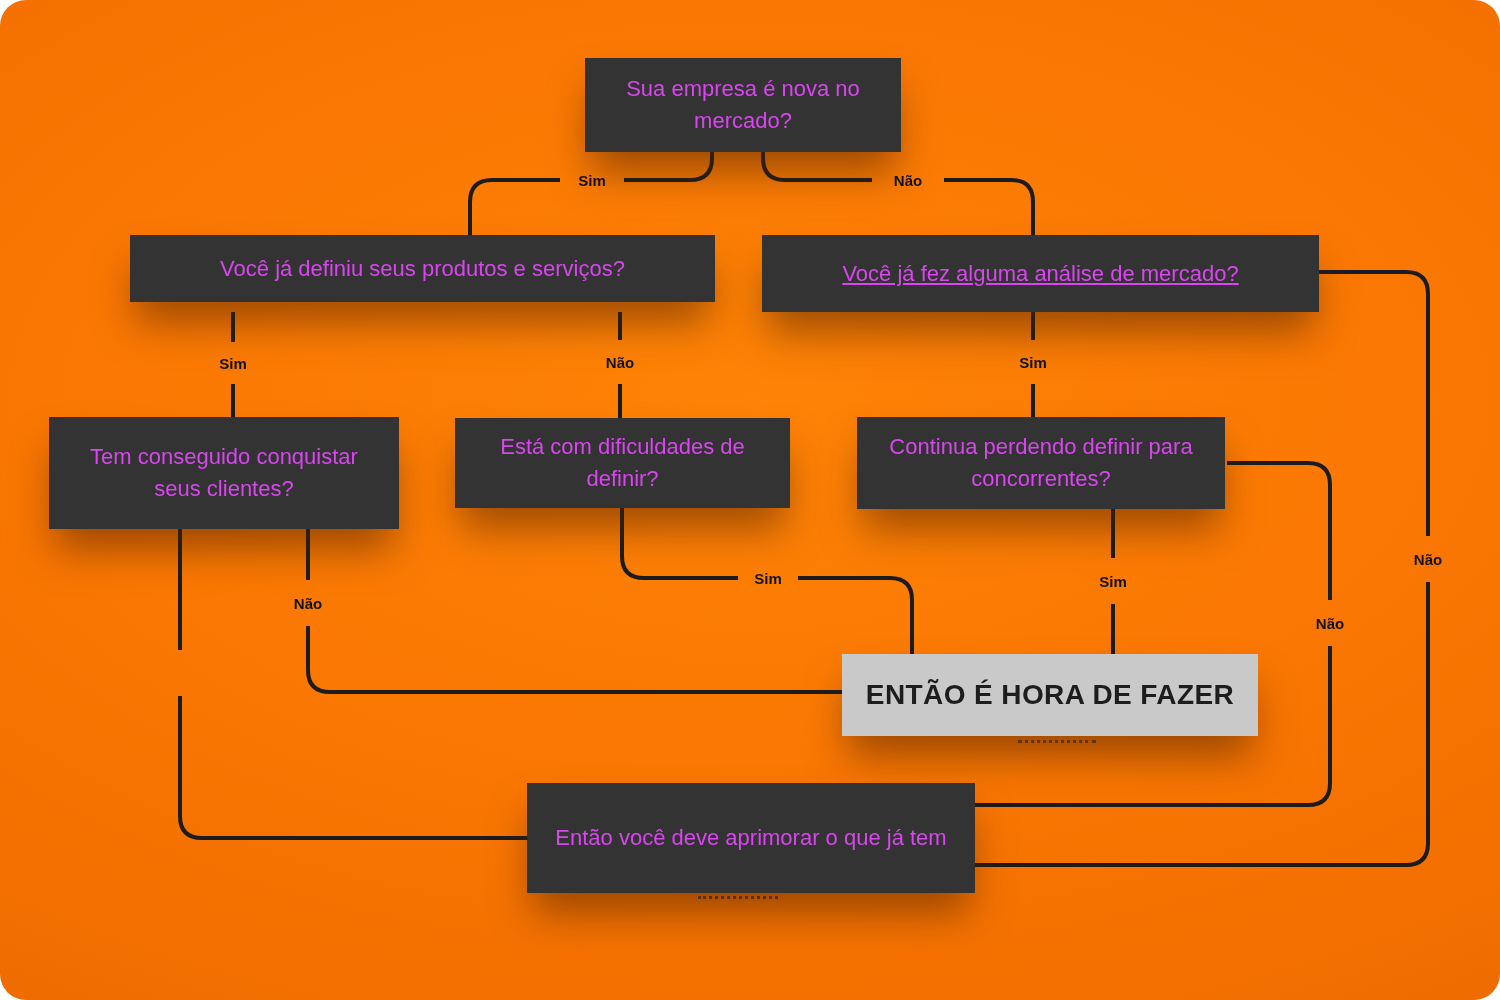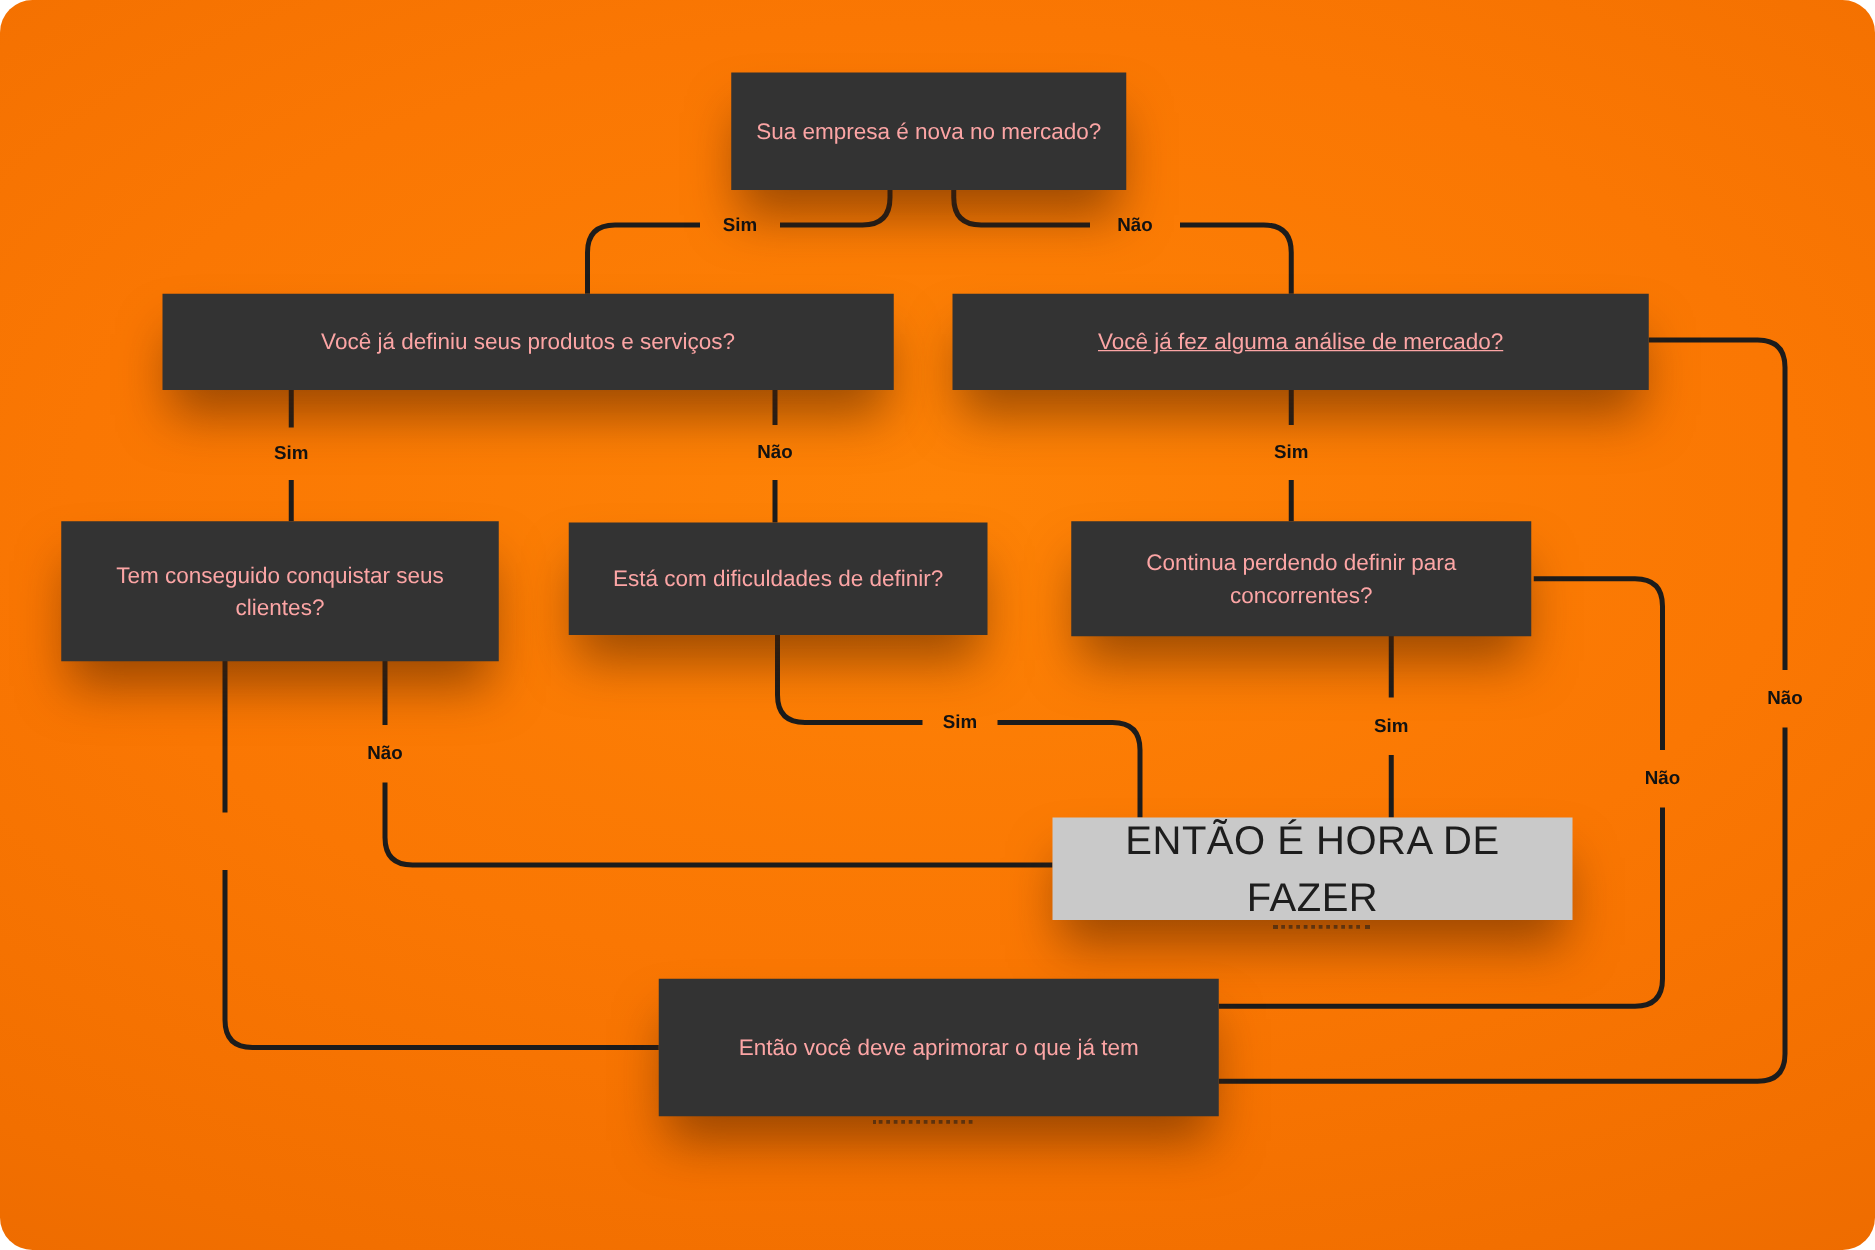--- a/index.html
+++ b/index.html
@@ -9,30 +9,30 @@
     width:1500px;height:1000px;
     border-radius:26px;
     overflow:hidden;
     background:
       radial-gradient(115% 95% at 50% 40%, #fe8306 0%, #fa7703 40%, #f26f00 68%, #e36400 100%);
   }
   .edges{position:absolute;left:0;top:0;z-index:1;}
   .edges path{fill:none;stroke-width:4px;}
   .node{
     position:absolute;z-index:2;
-    background:#333333;color:#fca5a5;
+    background:#333333;color:#d946ef;
     display:flex;align-items:center;justify-content:center;
     text-align:center;
-    font-size:18px;line-height:1.45;
+    font-size:22px;line-height:1.45;
     padding:0 18px;box-sizing:border-box;
     box-shadow:0 26px 40px -6px rgba(80,34,0,0.55);
   }
   .node.light{
     background:#c9c9c9;color:#1d1d1d;
-    font-weight:400;font-size:32px;letter-spacing:.4px;
+    font-weight:700;font-size:28px;letter-spacing:.4px;
     text-transform:uppercase;
   }
   .edge-label{
     position:absolute;z-index:3;
     transform:translate(-50%,-50%);
     font-size:15px;font-weight:700;color:#121212;
     white-space:nowrap;
   }
   .dots{
     position:absolute;z-index:2;height:0;
@@ -55,21 +55,21 @@
     <path d="M308,509 L308,580 M308,626 L308,670 Q308,692 330,692 L842,692" stroke="#1c1c1c"></path>
     <path d="M180,509 L180,650 M180,696 L180,816 Q180,838 202,838 L527,838" stroke="#1c1c1c"></path>
     <path d="M1227,463 L1308,463 Q1330,463 1330,485 L1330,600 M1330,646 L1330,783 Q1330,805 1308,805 L975,805" stroke="#1c1c1c"></path>
     <path d="M1319,272 L1406,272 Q1428,272 1428,294 L1428,536 M1428,582 L1428,843 Q1428,865 1406,865 L975,865" stroke="#1c1c1c"></path>
   </svg>
 
   <div class="node" style="left:585px;top:58px;width:316px;height:94px;">
     <span>Sua empresa é nova no mercado?</span>
   </div>
 
-  <div class="node" style="left:130px;top:235px;width:585px;height:77px;">
+  <div class="node" style="left:130px;top:235px;width:585px;height:67px;">
     <span>Você já definiu seus produtos e serviços?</span>
   </div>
 
   <div class="node" style="left:762px;top:235px;width:557px;height:77px;text-decoration:underline;">
     <span>Você já fez alguma análise de mercado?</span>
   </div>
 
   <div class="node" style="left:49px;top:417px;width:350px;height:112px;justify-content:center;">
     <span>Tem conseguido conquistar seus clientes?</span>
   </div>

